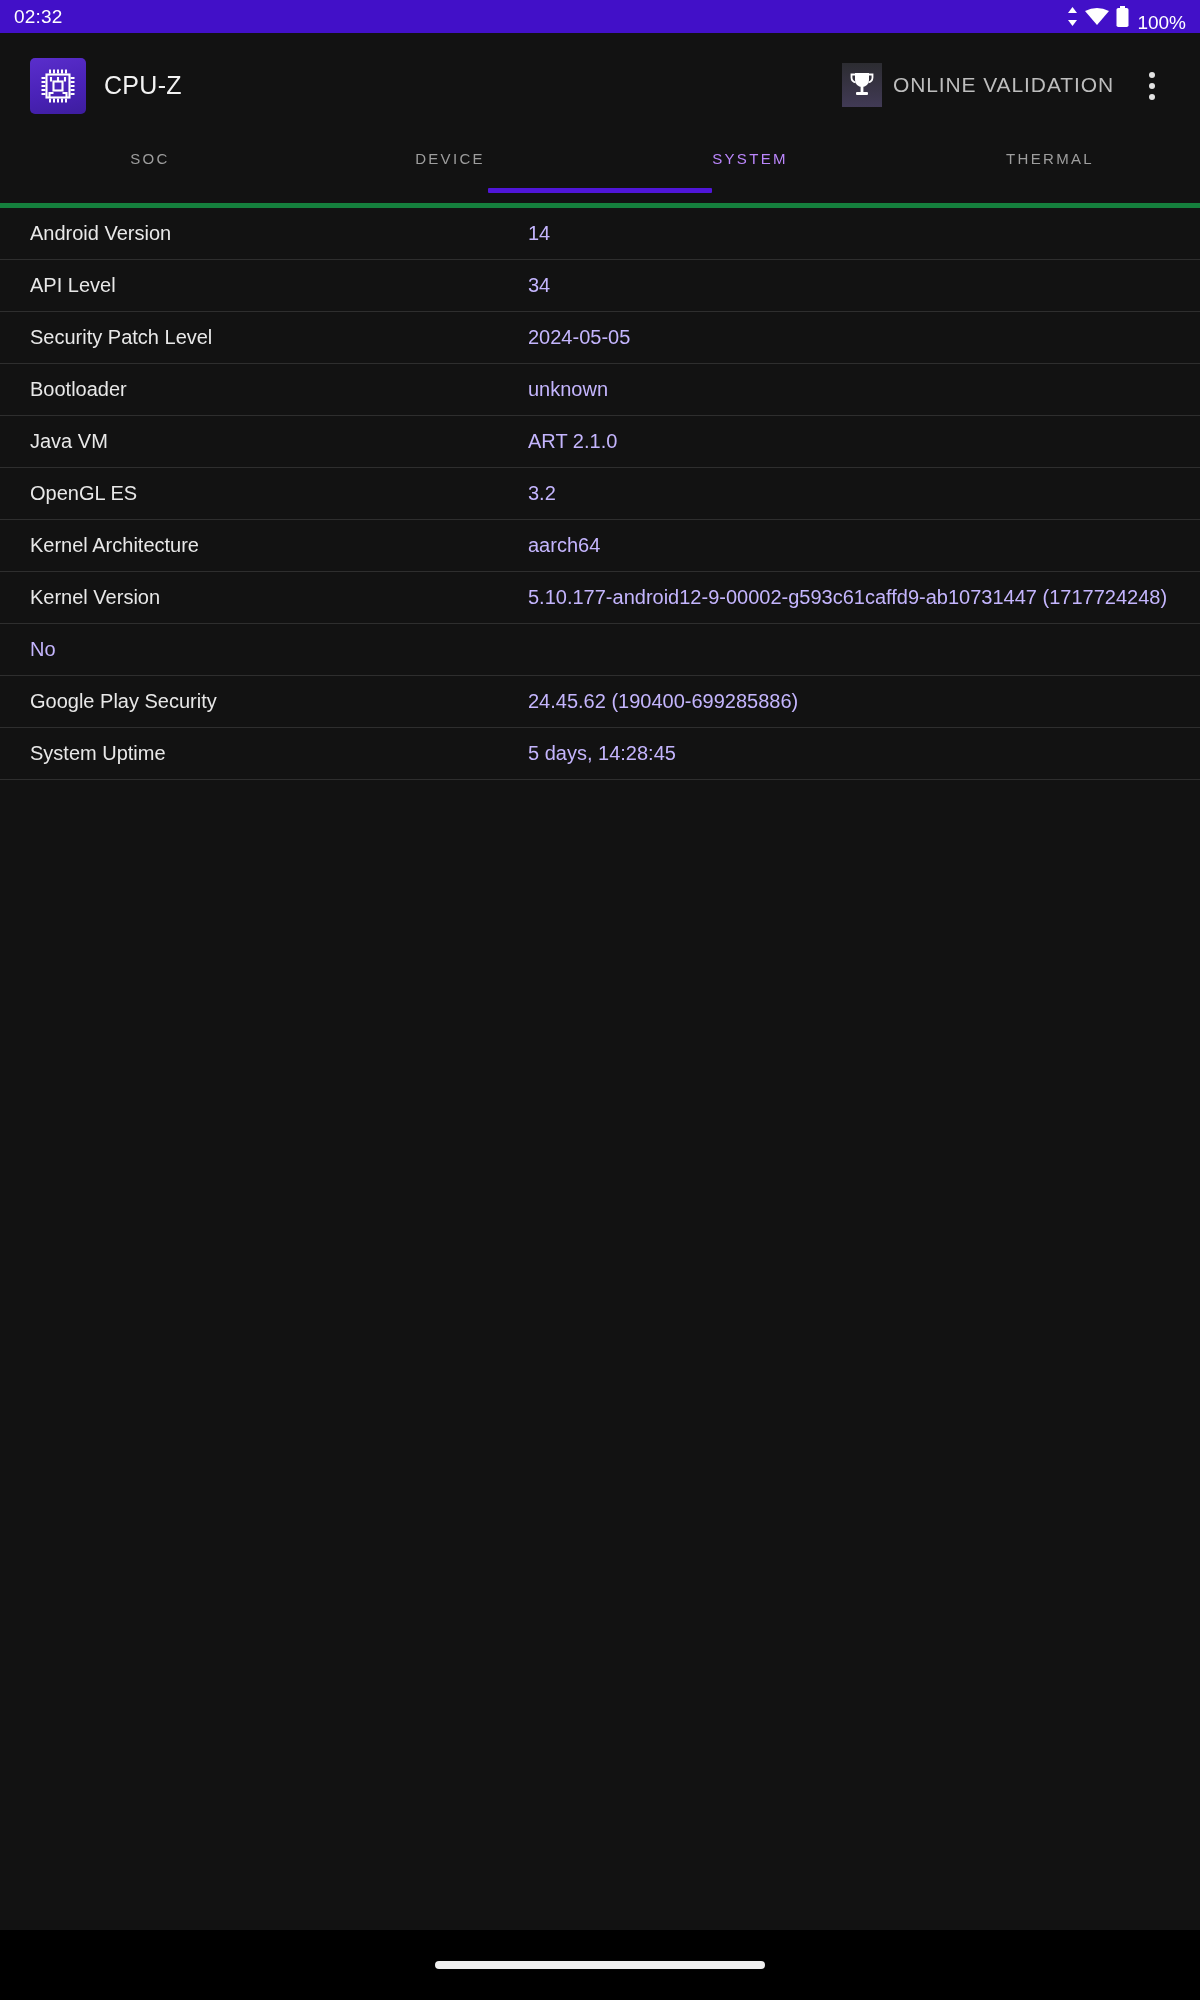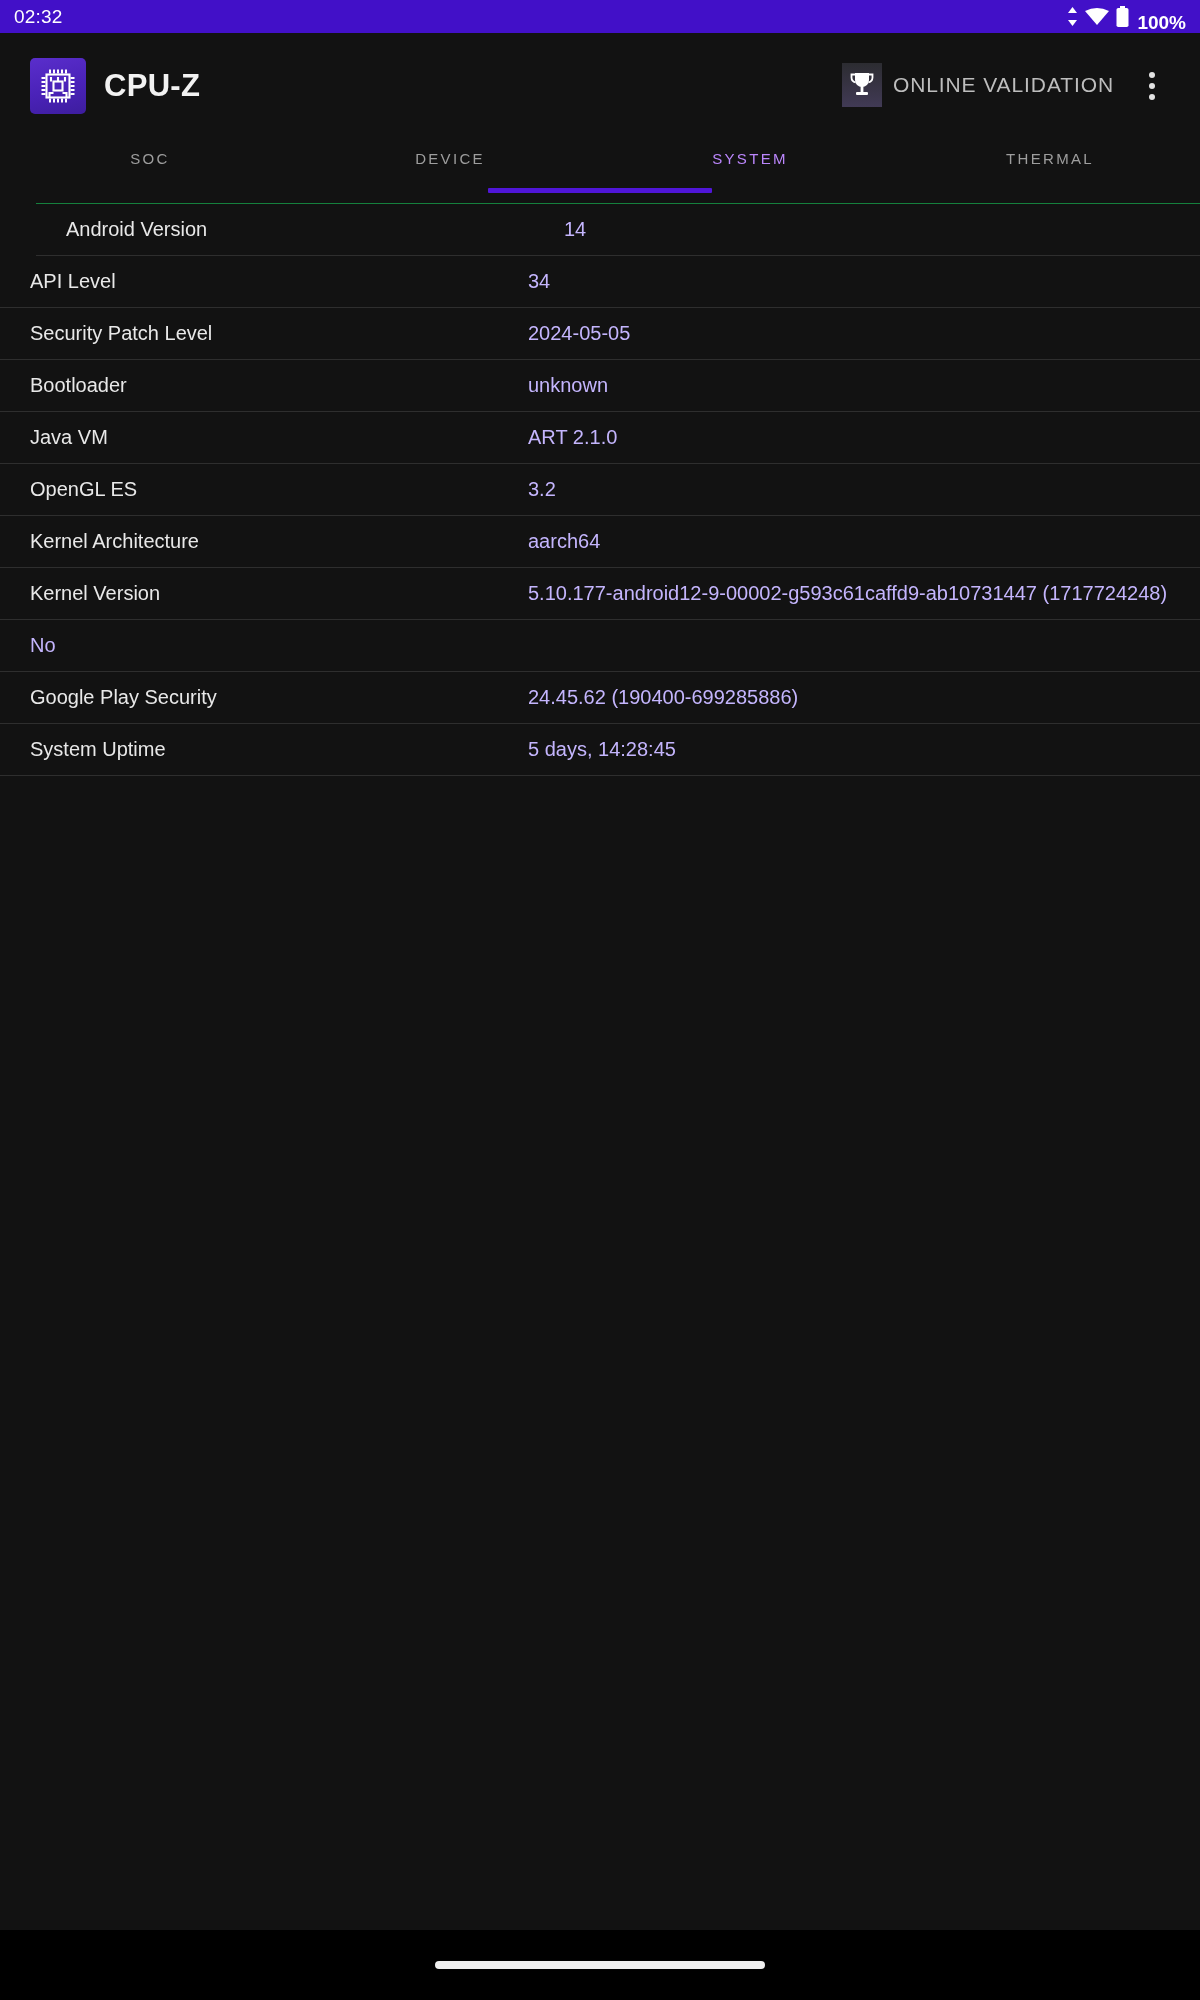--- a/index.html
+++ b/index.html
@@ -13,35 +13,35 @@
 
   
   .statusbar {
     height:33px; background:#4210c8; color:#fff;
     display:flex; align-items:center; justify-content:space-between;
     padding:0 14px; flex:0 0 auto;
   }
   .sb-clock { font-size:19px; font-weight:500; letter-spacing:.2px; }
   .sb-right { display:flex; align-items:center; gap:7px; }
   .sb-right svg { display:block; }
-  .sb-battery-text { font-size:19px; font-weight:700; margin-left:1px;margin-top:12px; }
+  .sb-battery-text { font-size:19px; font-weight:400; margin-left:1px;margin-top:12px; }
 
   
   .appbar {
     height:105px; background:#121212;
     display:flex; align-items:center; padding:0 22px 0 30px; flex:0 0 auto;
   }
   .appbar-left { display:flex; align-items:center; gap:18px; }
   .app-icon {
     width:56px; height:56px; border-radius:5px;
     background:linear-gradient(165deg,#5a2ecc 0%,#4a22b8 55%,#3d1d9e 100%);
     display:flex; align-items:center; justify-content:center;
     flex:0 0 auto;
   }
-  .app-title { color:#f2f2f2; font-size:31px; font-weight:700; letter-spacing:.3px; }
+  .app-title { color:#f2f2f2; font-size:25px; font-weight:400; letter-spacing:.3px; }
   .appbar-right { margin-left:auto; display:flex; align-items:flex-start; gap:4px; }
   .validation-btn { display:flex; align-items:center; gap:11px; padding:6px 8px; cursor:pointer; }
   .trophy-badge {
     width:40px; height:44px; flex:0 0 auto;
     background:linear-gradient(180deg,#2c2c31 0%,#413a55 100%);
     display:flex; align-items:center; justify-content:center;
   }
   .validation-label { color:#bdbdbd; font-size:21px; letter-spacing:.9px; }
   .overflow-btn {
     width:52px; height:58px; display:flex; flex-direction:column;
@@ -64,21 +64,21 @@
   }
 
   
   .content { flex:1 1 auto; background:#121212; overflow:hidden; }
   .row {
     display:flex; align-items:flex-start;
     padding:12px 0 12px 30px;
     border-bottom:1px solid #2e2e2e;
     min-height:43px;
   }
-  .row:first-child { border-top:1px solid #15803d;margin-left:36px; }
+  .row:first-child { border-top:5px solid #15803d; }
   .row-label {
     width:498px; flex:0 0 498px;
     color:#e8e8e8; font-size:20px; line-height:1.35;
   }
   .row-value {
     flex:1 1 auto; padding-right:30px;
     color:#c4b5fd; font-size:20px; line-height:1.35; word-break:break-word;
   }
 
   

